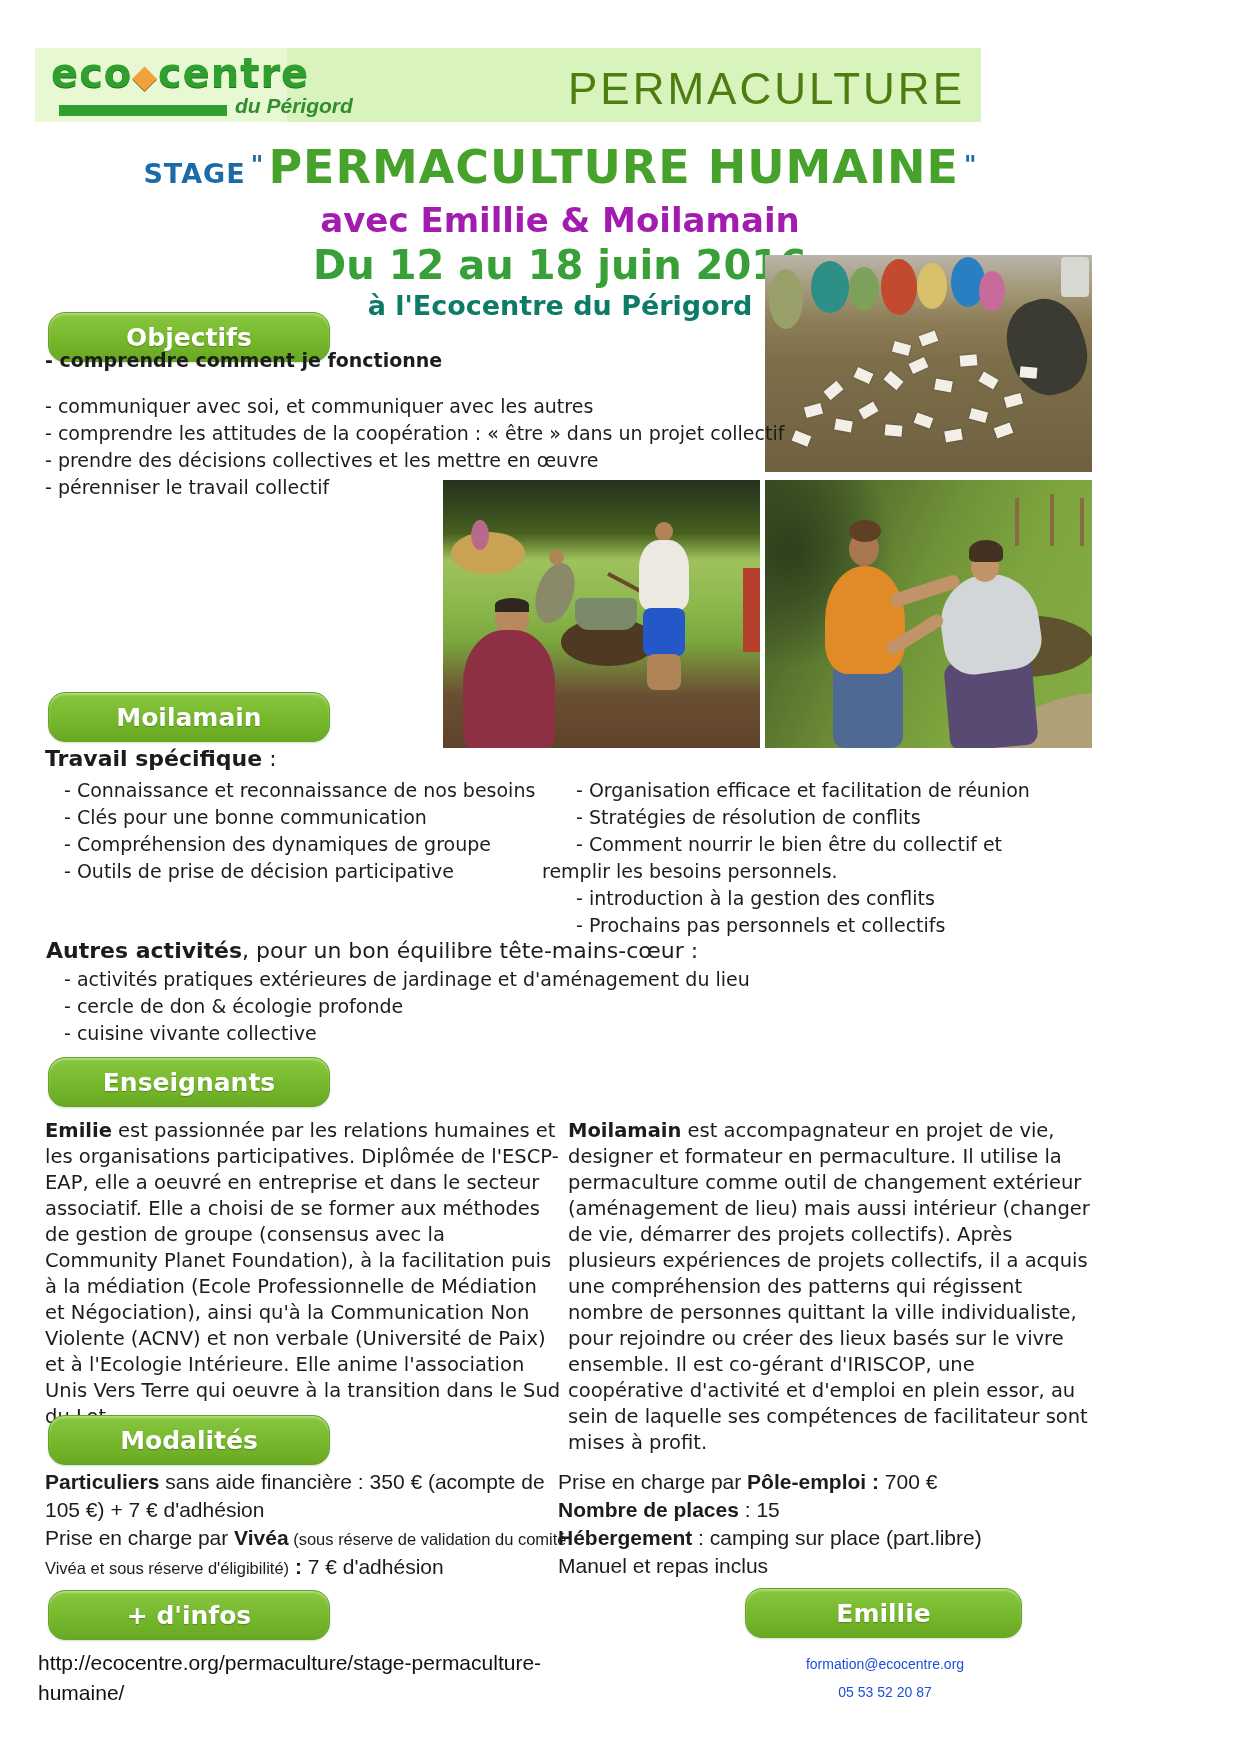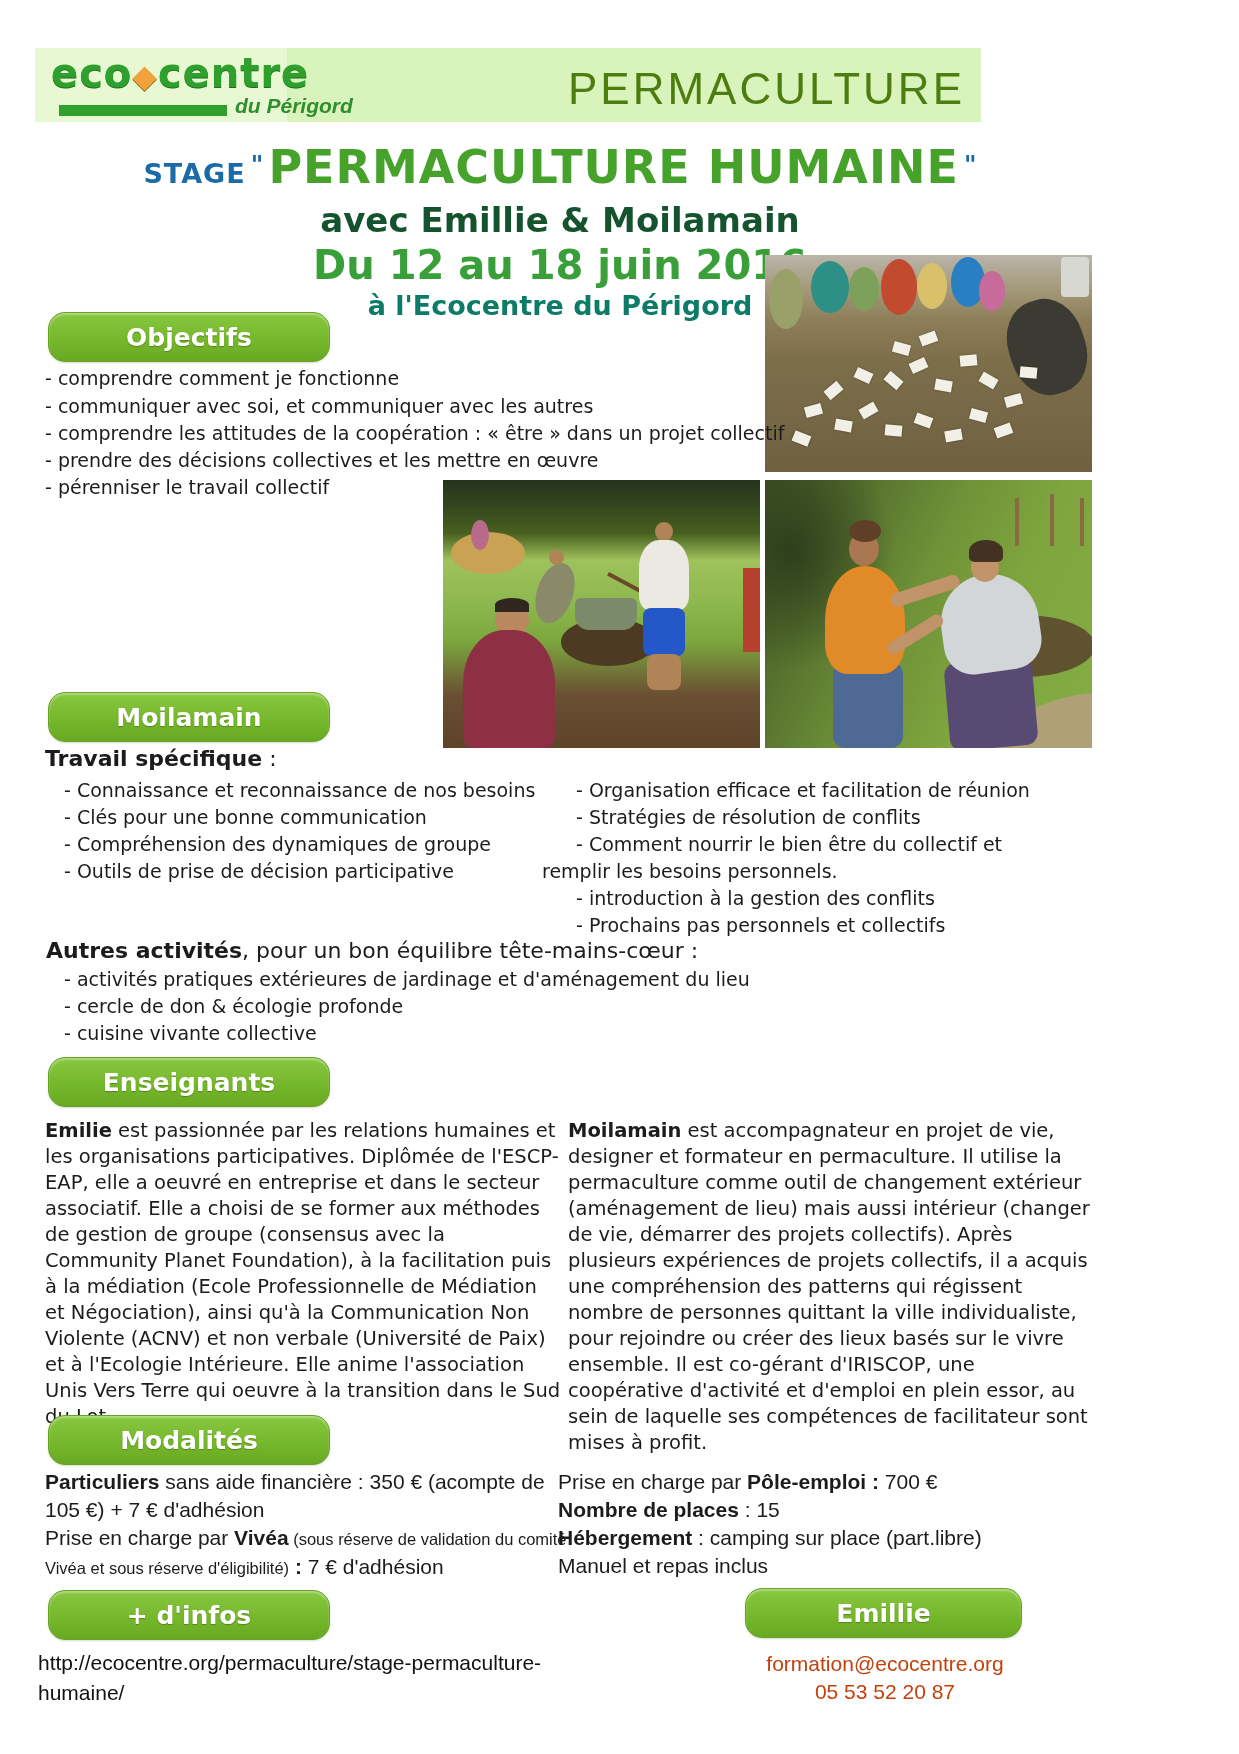--- a/index.html
+++ b/index.html
@@ -17,21 +17,21 @@
             font-style:italic;font-weight:bold;font-size:21px;color:#2f8f2f;white-space:nowrap;}
   .banner-title{position:absolute;right:16px;top:16px;font-family:"Liberation Sans",sans-serif;
                 font-size:44px;letter-spacing:3px;color:#4d7c0f;}
 
   
   .t-center{position:absolute;left:0;width:1120px;text-align:center;white-space:nowrap;}
   .t1{top:140px;}
   .stage{font-size:27px;font-weight:bold;color:#1b6ba8;letter-spacing:1px;}
   .quote{font-size:24px;font-weight:bold;color:#1b6ba8;vertical-align:10px;}
   .main-title{font-size:46px;font-weight:bold;color:#47a22b;letter-spacing:1px;}
-  .t2{top:200px;font-size:34px;font-weight:bold;color:#14532d;}
+  .t2{top:200px;font-size:34px;font-weight:bold;color:#a21caf;}
   .t3{top:242px;font-size:40px;font-weight:bold;color:#39a039;}
   .t4{top:290px;font-size:27px;font-weight:bold;color:#0d7c66;}
 
   
   .pill{position:absolute;width:280px;height:48px;border-radius:17px;
         background:linear-gradient(180deg,#88c741 0%,#76b82c 55%,#68a922 100%);
         border:1px solid #66a321;box-shadow:inset 0 2px 2px rgba(255,255,255,.35),0 1px 2px rgba(0,0,0,.15);
         display:flex;align-items:center;justify-content:center;}
   .pill span{color:#ffffff;font-weight:bold;font-size:25px;text-shadow:0 1px 1px rgba(60,90,10,.5);}
 
@@ -43,22 +43,22 @@
   .para b{font-weight:bold;}
 
   
   .modal{position:absolute;font-family:"Liberation Sans",sans-serif;font-size:21px;line-height:28px;}
   .modal .small{font-size:16.5px;}
   .mline{margin:0;}
 
   
   .url{position:absolute;font-family:"Liberation Sans",sans-serif;font-size:21px;line-height:30px;
        overflow-wrap:break-word;word-break:break-word;color:#111;}
-  .contact-info{position:absolute;font-family:"Liberation Sans",sans-serif;font-size:21px;line-height:28px;
-       text-align:center;color:#c2410c;}
+  .contact-info{position:absolute;font-family:"Liberation Sans",sans-serif;font-size:14px;line-height:28px;
+       text-align:center;color:#1d4ed8;}
 
   
   .photo{position:absolute;overflow:hidden;}
   .photo *{position:absolute;}
   .ph1{left:765px;top:255px;width:327px;height:217px;
        background:linear-gradient(180deg,#bab5aa 0%,#a39878 16%,#8d7e58 30%,#7e6f4b 48%,#6f6040 100%);}
   .ph2{left:443px;top:480px;width:317px;height:268px;
        background:linear-gradient(180deg,#26331c 0%,#33471f 10%,#49611f 20%,#9fc25c 30%,#8db84e 46%,#7ba83e 60%,#6b4f33 80%,#5e4329 100%);}
   .ph3{left:765px;top:480px;width:327px;height:268px;
        background:linear-gradient(115deg,#3d5224 0%,#55702e 22%,#6f9138 45%,#7fa63e 68%,#85ad45 100%);}
@@ -154,21 +154,21 @@
     <div style="left:176px;top:94px;width:98px;height:98px;background:#d3d6d8;border-radius:50% 50% 30% 30%;transform:rotate(-8deg);"></div>
     <div class="blob" style="left:206px;top:72px;width:28px;height:30px;background:#c09468;"></div>
     <div style="left:204px;top:60px;width:34px;height:22px;background:#433122;border-radius:50% 50% 20% 20%;"></div>
     <div style="left:124px;top:104px;width:72px;height:14px;background:#c09468;border-radius:8px;transform:rotate(-18deg);"></div>
     <div style="left:118px;top:148px;width:64px;height:13px;background:#c09468;border-radius:8px;transform:rotate(-32deg);"></div>
   </div>
 
   <div class="pill" style="left:48px;top:312px;">
     <span>Objectifs</span>
   </div>
-  <div class="line" style="left:45px;top:367px;">- comprendre comment je fonctionne</div>
+  <div class="line" style="left:45px;top:349px;font-weight:bold;">- comprendre comment je fonctionne</div>
   <div class="line" style="left:45px;top:395px;">- communiquer avec soi, et communiquer avec les autres</div>
   <div class="line" style="left:45px;top:422px;">- comprendre les attitudes de la coopération : « être » dans un projet collectif</div>
   <div class="line" style="left:45px;top:449px;">- prendre des décisions collectives et les mettre en œuvre</div>
   <div class="line" style="left:45px;top:476px;">- pérenniser le travail collectif</div>
 
   <div class="pill" style="left:48px;top:692px;">
     <span>Moilamain</span>
   </div>
   <div class="bold-head" style="left:45px;top:746px;"><b>Travail spécifique</b><span class="normal"> :</span></div>
 

